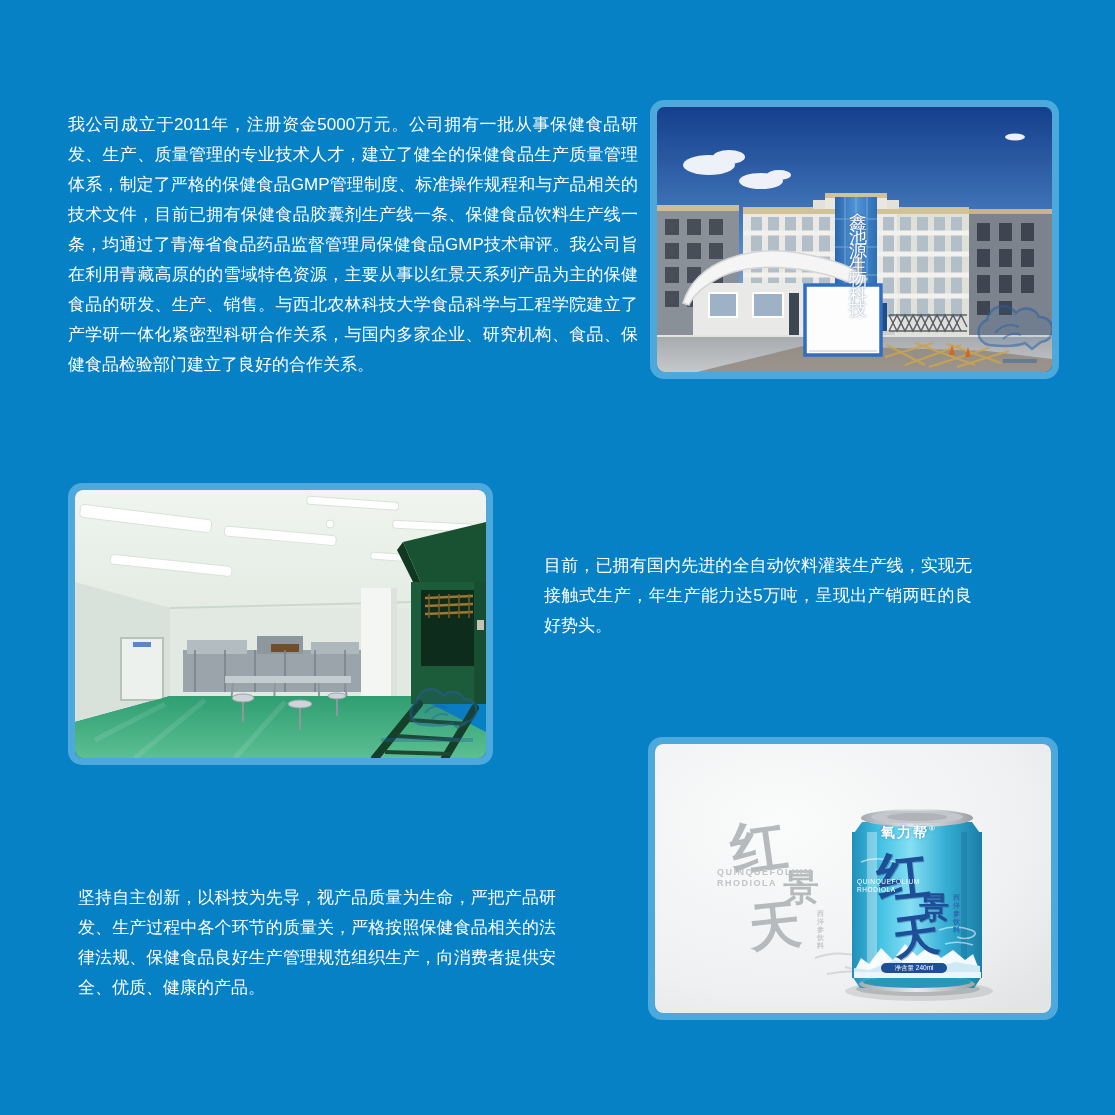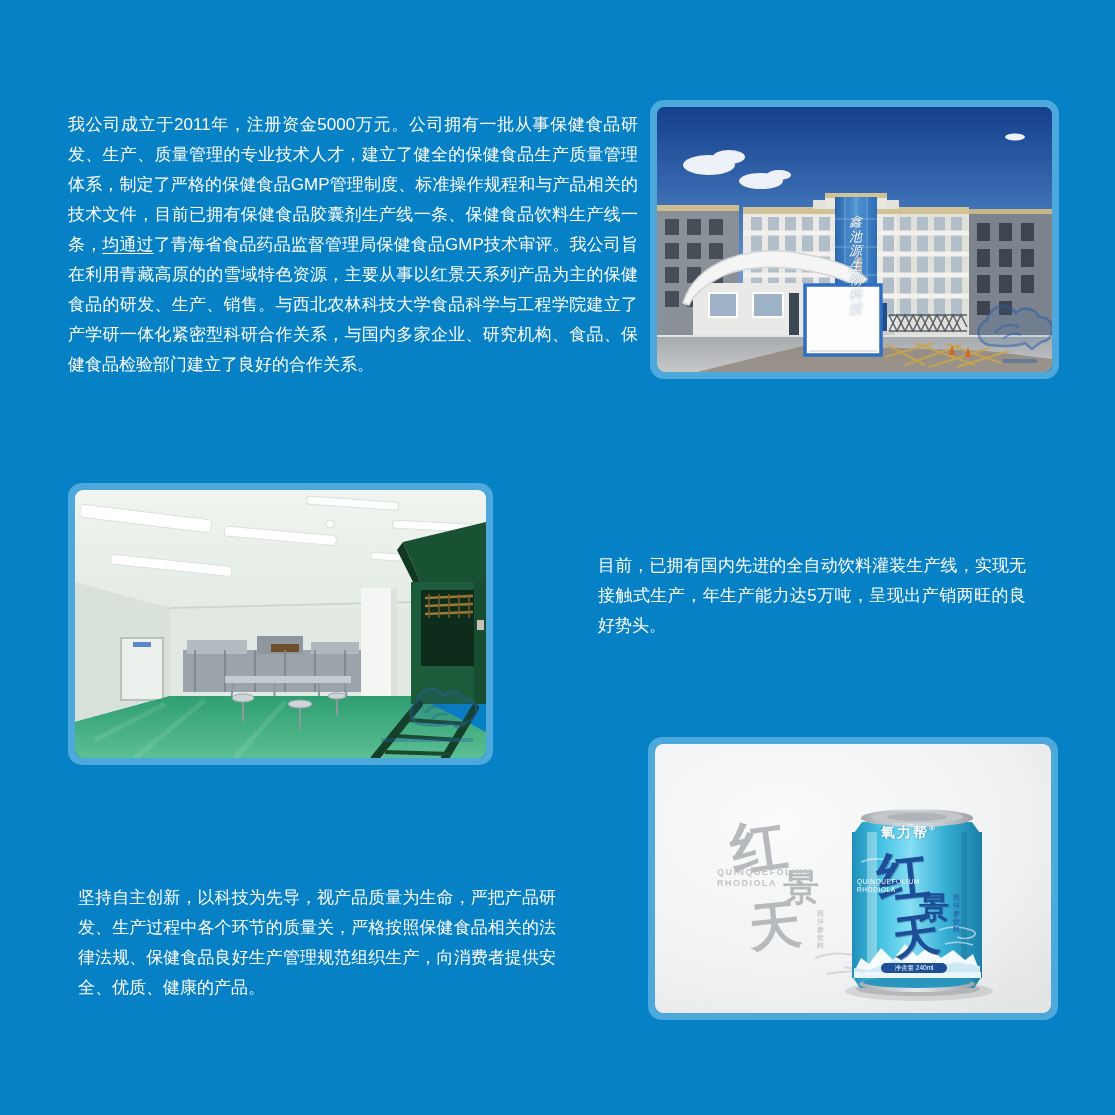--- a/index.html
+++ b/index.html
@@ -10,44 +10,43 @@
     font-family:"Liberation Sans","DejaVu Sans",sans-serif;
     overflow:hidden;
   }
   .para{
     position:absolute;
     color:#ffffff;
     font-size:17px;
     line-height:30px;
     text-align:justify;
   }
-  .ul-part{text-decoration:underline;text-underline-offset:3px}
+  .ul-part{text-underline-offset:3px}
   .card{
     position:absolute;
     border:7px solid #4da8db;
     border-radius:14px;
   }
   .card-inner{
     position:relative;
     width:100%;height:100%;
     border-radius:8px;
     overflow:hidden;
   }
   .card-inner svg{display:block;width:100%;height:100%}
   .overlay{position:absolute}
   
   .vsign{
     width:1em;
     word-break:break-all;
     line-height:14.5px;
-    font-size:13px;
+    font-size:18px;
     color:#ffffff;
     text-align:center;
     text-shadow:0 0 2px rgba(20,60,120,.6);
-    font-style:italic;
   }
   
   .brand{
     width:90px;text-align:center;
     font-size:14px;font-weight:bold;color:#ffffff;
     letter-spacing:2px;
     text-shadow:0 0 3px rgba(30,120,170,.8);
   }
   .brand sup{font-size:8px;letter-spacing:0}
   .cal-char{
@@ -342,21 +341,21 @@
 
       <g transform="translate(330,196)" opacity="0.5">
         <path d="M14,38 a12,12 0 0 1 -2,-22 a14,14 0 0 1 26,-6 a13,13 0 0 1 21,3 a11,11 0 0 1 2,23 l-8,6 l-6,-5 c-8,3 -23,3 -33,1 z" fill="rgba(37,94,164,0.28)" stroke="#255ea4" stroke-width="2.5"></path>
         <path d="M20,27 q9,-11 22,-5 M27,33 q7,-7 16,-4" fill="none" stroke="#255ea4" stroke-width="2"></path>
         <rect x="-24" y="52" width="92" height="4" fill="#255ea4" opacity="0.7"></rect>
       </g>
     </svg>
   </div>
 </div>
 
-<p class="para" style="left:598px;top:551px;width:428px">目前，已拥有国内先进的全自动饮料灌装生产线，实现无接触式生产，年生产能力达5万吨，呈现出产销两旺的良好势头。</p>
+<p class="para" style="left:544px;top:551px;width:428px">目前，已拥有国内先进的全自动饮料灌装生产线，实现无接触式生产，年生产能力达5万吨，呈现出产销两旺的良好势头。</p>
 
 <p class="para" style="left:78px;top:883px;width:478px">坚持自主创新，以科技为先导，视产品质量为生命，严把产品研发、生产过程中各个环节的质量关，严格按照保健食品相关的法律法规、保健食品良好生产管理规范组织生产，向消费者提供安全、优质、健康的产品。</p>
 
 <div class="card" style="left:648px;top:737px;width:410px;height:283px">
   <div class="card-inner">
     <svg viewBox="0 0 396 269" preserveAspectRatio="none">
       <defs>
         <radialGradient id="pbg" cx="0.32" cy="0.3" r="0.9">
           <stop offset="0" stop-color="#fafbfb"></stop>
           <stop offset="0.7" stop-color="#eff0f1"></stop>

